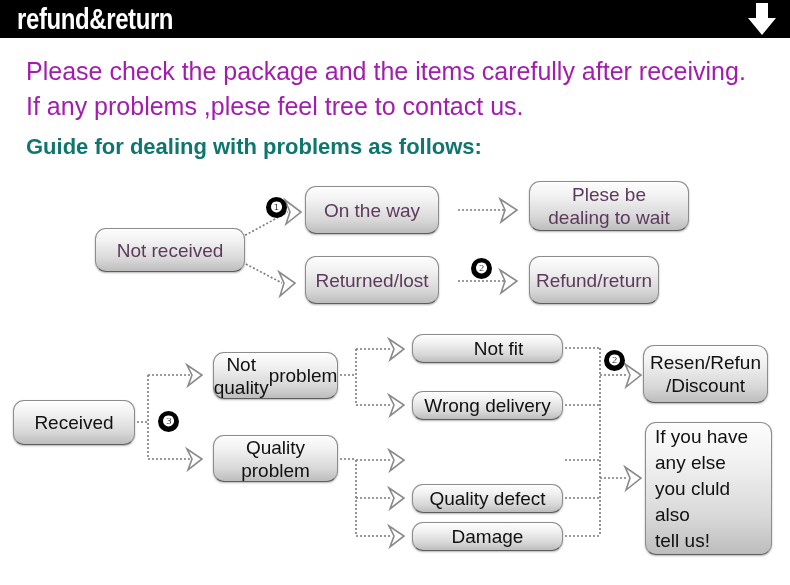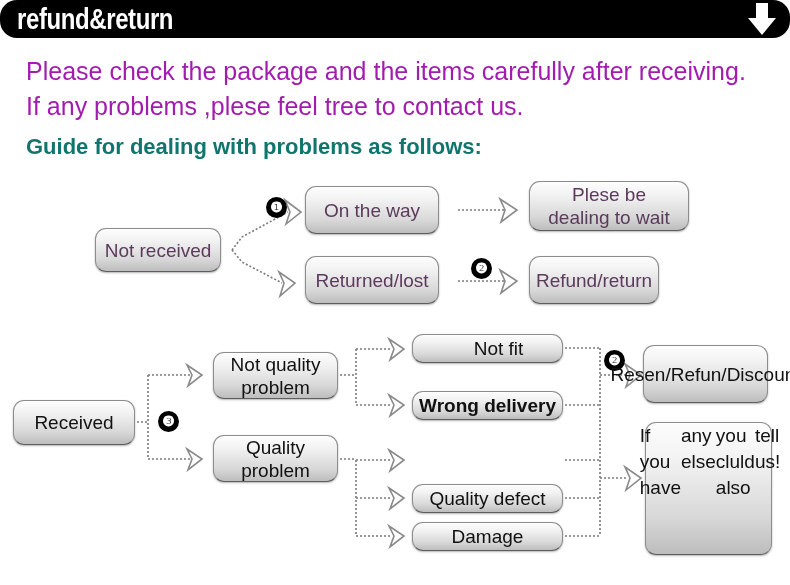--- a/index.html
+++ b/index.html
@@ -17,21 +17,20 @@
     background: #ffffff;
     overflow: hidden;
   }
 
   
   #header-bar {
     position: absolute;
     left: 0; top: 0;
     width: 790px; height: 38px;
     background: #000000;
-    border-radius: 17px;
   }
   #header-title {
     position: absolute;
     left: 17px; top: 1px;
     color: #ffffff;
     font-family: "Liberation Sans Narrow", "Liberation Sans", sans-serif;
     font-weight: bold;
     font-size: 30px;
     letter-spacing: -0.5px;
     line-height: 36px;
@@ -184,21 +183,21 @@
     <path class="conn-line" d="M565,536 L600,536"></path>
     <path class="conn-line" d="M600,348 L600,536"></path>
 
     <path class="conn-line" d="M600,375 L628,375"></path>
     <path class="arrow-head" d="M625,364 L641,375 L626,387 L630,375 Z"></path>
 
     <path class="conn-line" d="M600,478 L628,478"></path>
     <path class="arrow-head" d="M625,467 L641,478 L626,490 L630,478 Z"></path>
   </svg>
 
-  <div class="flow-box purple" style="left:95px; top:228px; width:126px; height:44px;">Not received</div>
+  <div class="flow-box purple" style="left:95px; top:228px; width:150px; height:44px;">Not received</div>
 
   <div class="flow-box purple" style="left:305px; top:186px; width:134px; height:48px;">On the way</div>
 
   <div class="flow-box purple" style="left:305px; top:256px; width:134px; height:48px;">Returned/lost</div>
 
   <div class="flow-box purple" style="left:529px; top:181px; width:160px; height:50px; flex-direction:column;">
     <span>Plese be</span>
     <span>dealing to wait</span>
   </div>
 
@@ -206,42 +205,42 @@
     <span>Refund/return</span>
   </div>
 
   <div class="num-badge" style="left:266px; top:197px;">❶</div>
   <div class="num-badge" style="left:471px; top:258px;">❷</div>
 
   <div class="flow-box" style="left:13px; top:400px; width:122px; height:45px;">Received</div>
 
   <div class="num-badge" style="left:158px; top:411px;">❸</div>
 
-  <div class="flow-box" style="left:213px; top:352px; width:125px; height:47px; flex-direction:column;">
+  <div class="flow-box" style="left:213px; top:352px; width:125px; height:47px; flex-direction:row;">
     <span>Not quality</span>
     <span>problem</span>
   </div>
 
   <div class="flow-box" style="left:213px; top:435px; width:125px; height:47px; flex-direction:column;">
     <span>Quality</span>
     <span>problem</span>
   </div>
 
   <div class="flow-box" style="left:412px; top:334px; width:151px; height:29px;padding-left:28px;">Not fit</div>
-  <div class="flow-box" style="left:412px; top:391px; width:151px; height:29px;font-weight:bold;">Wrong delivery</div>
+  <div class="flow-box" style="left:412px; top:391px; width:151px; height:29px;">Wrong delivery</div>
   <div class="flow-box" style="left:412px; top:484px; width:151px; height:29px;">Quality defect</div>
   <div class="flow-box" style="left:412px; top:522px; width:151px; height:29px;">Damage</div>
 
   <div class="num-badge" style="left:604px; top:350px;">❷</div>
 
-  <div class="flow-box" style="left:643px; top:345px; width:125px; height:58px; flex-direction:row;">
+  <div class="flow-box" style="left:643px; top:345px; width:125px; height:58px; flex-direction:column;">
     <span>Resen/Refun</span>
     <span>/Discount</span>
   </div>
 
-  <div class="flow-box align-left" style="left:645px; top:422px; width:127px; height:133px; flex-direction:row; align-items:flex-start; justify-content:center;">
+  <div class="flow-box align-left" style="left:645px; top:422px; width:127px; height:133px; flex-direction:column; align-items:flex-start; justify-content:center;">
     <span>If you have</span>
     <span>any else</span>
     <span>you cluld also</span>
     <span>tell us!</span>
   </div>
 
 </div>
 
 </body></html>

